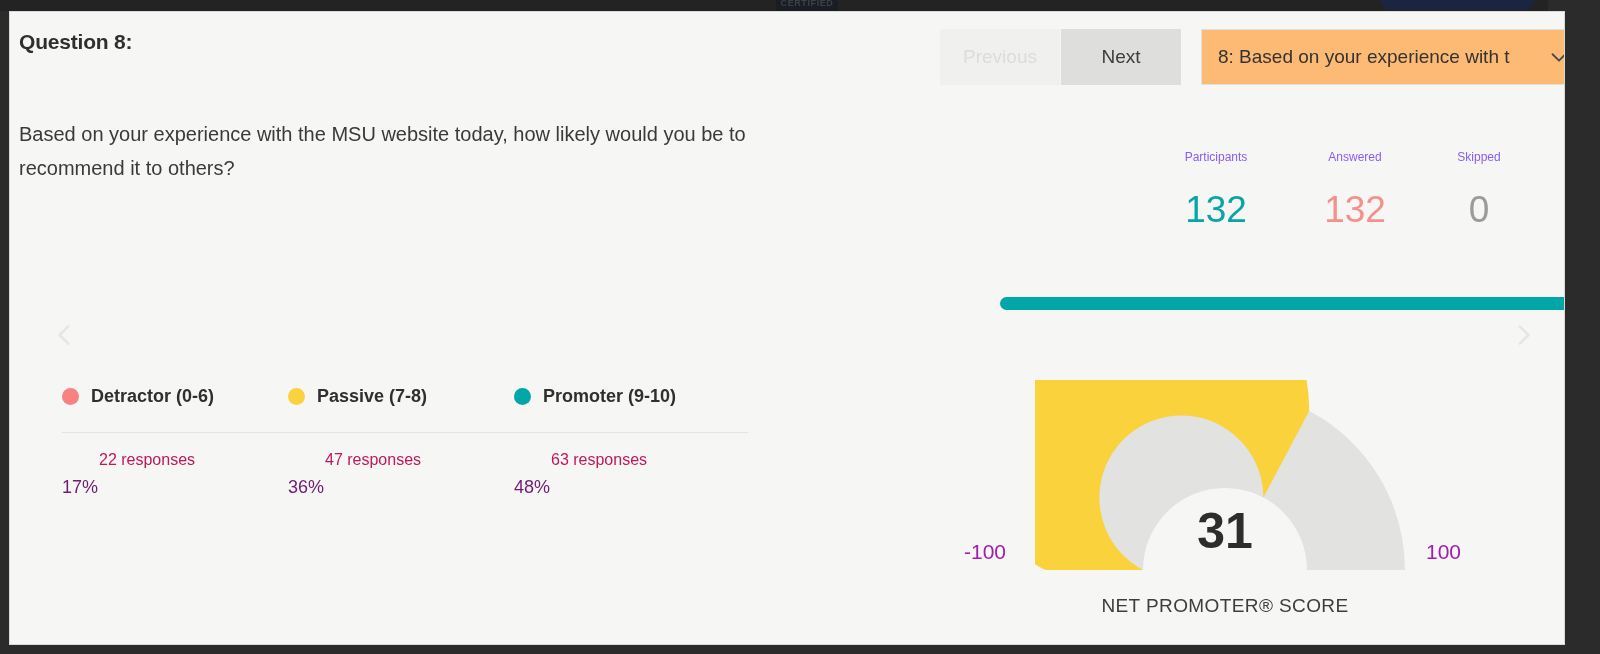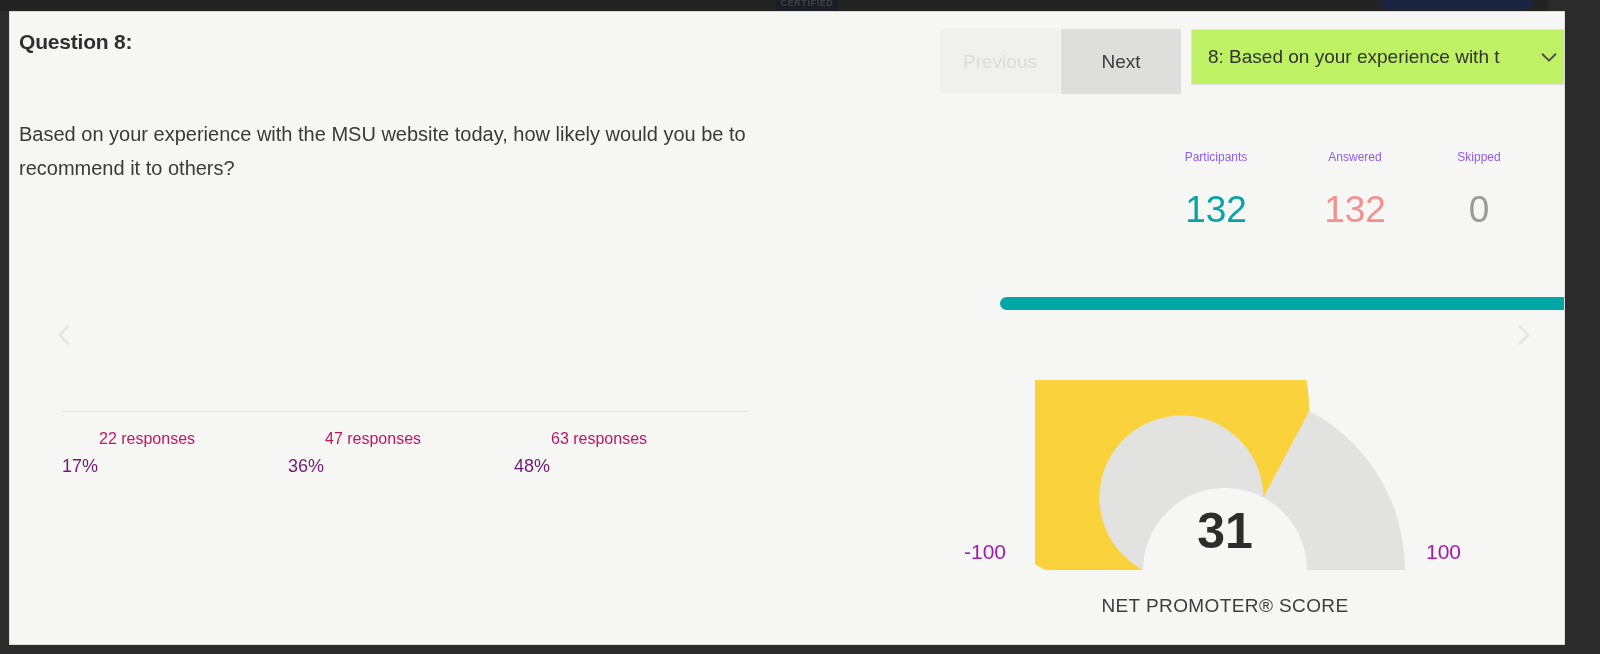--- a/index.html
+++ b/index.html
@@ -89,42 +89,42 @@
 
   
   #nav-controls {
     position: absolute;
     left: 930px;
     top: 17px;
     display: flex;
     align-items: flex-start;
   }
   .nav-btn {
-    height: 65px;
+    height: 56px;
     min-width: 120px;
     border: none;
     font-family: "Liberation Sans", sans-serif;
     font-size: 19px;
     cursor: pointer;
     padding: 10px 20px;
   }
   #previous-button {
     background: #f0f0ee;
     color: #dcdcda;
   }
   #next-button {
     background: #dededd;
     color: #3d3d3d;
     margin-left: 1px;
   }
   #question-select {
-    margin-left: 10px;
+    margin-left: 20px;
     width: 382px;
     height: 56px;
-    background: #bef264;
+    background: #fdba74;
     border: 1px solid #e0e0dd;
     box-sizing: border-box;
     display: flex;
     align-items: center;
     padding: 0 12px 0 16px;
     cursor: pointer;
   }
   #question-select-label {
     font-size: 19px;
     color: #333;
@@ -341,20 +341,34 @@
     </div>
 
     <svg class="carousel-arrow" id="carousel-prev-arrow" viewBox="0 0 24 24" fill="none" stroke="currentColor" stroke-width="2.4" stroke-linecap="round" stroke-linejoin="round">
         <polyline points="15 4 7 12 15 20"></polyline>
       </svg>
     <svg class="carousel-arrow" id="carousel-next-arrow" viewBox="0 0 24 24" fill="none" stroke="currentColor" stroke-width="2.4" stroke-linecap="round" stroke-linejoin="round">
         <polyline points="9 4 17 12 9 20"></polyline>
       </svg>
 
     <div id="legend-block">
+      <div id="legend-row">
+        <div class="legend-item seg-0">
+          <span class="legend-dot" style="background:#f8827f"></span>
+          <span class="legend-label">Detractor (0-6)</span>
+        </div>
+        <div class="legend-item seg-1">
+          <span class="legend-dot" style="background:#fad23c"></span>
+          <span class="legend-label">Passive (7-8)</span>
+        </div>
+        <div class="legend-item seg-2">
+          <span class="legend-dot" style="background:#03a6a6"></span>
+          <span class="legend-label">Promoter (9-10)</span>
+        </div>
+      </div>
 
       <div id="legend-divider"></div>
 
       <div id="legend-stats-row">
         <div class="legend-stat-cell seg-0">
           <div class="legend-responses">22 responses</div>
           <div class="legend-percent">17%</div>
         </div>
         <div class="legend-stat-cell seg-1">
           <div class="legend-responses">47 responses</div>

